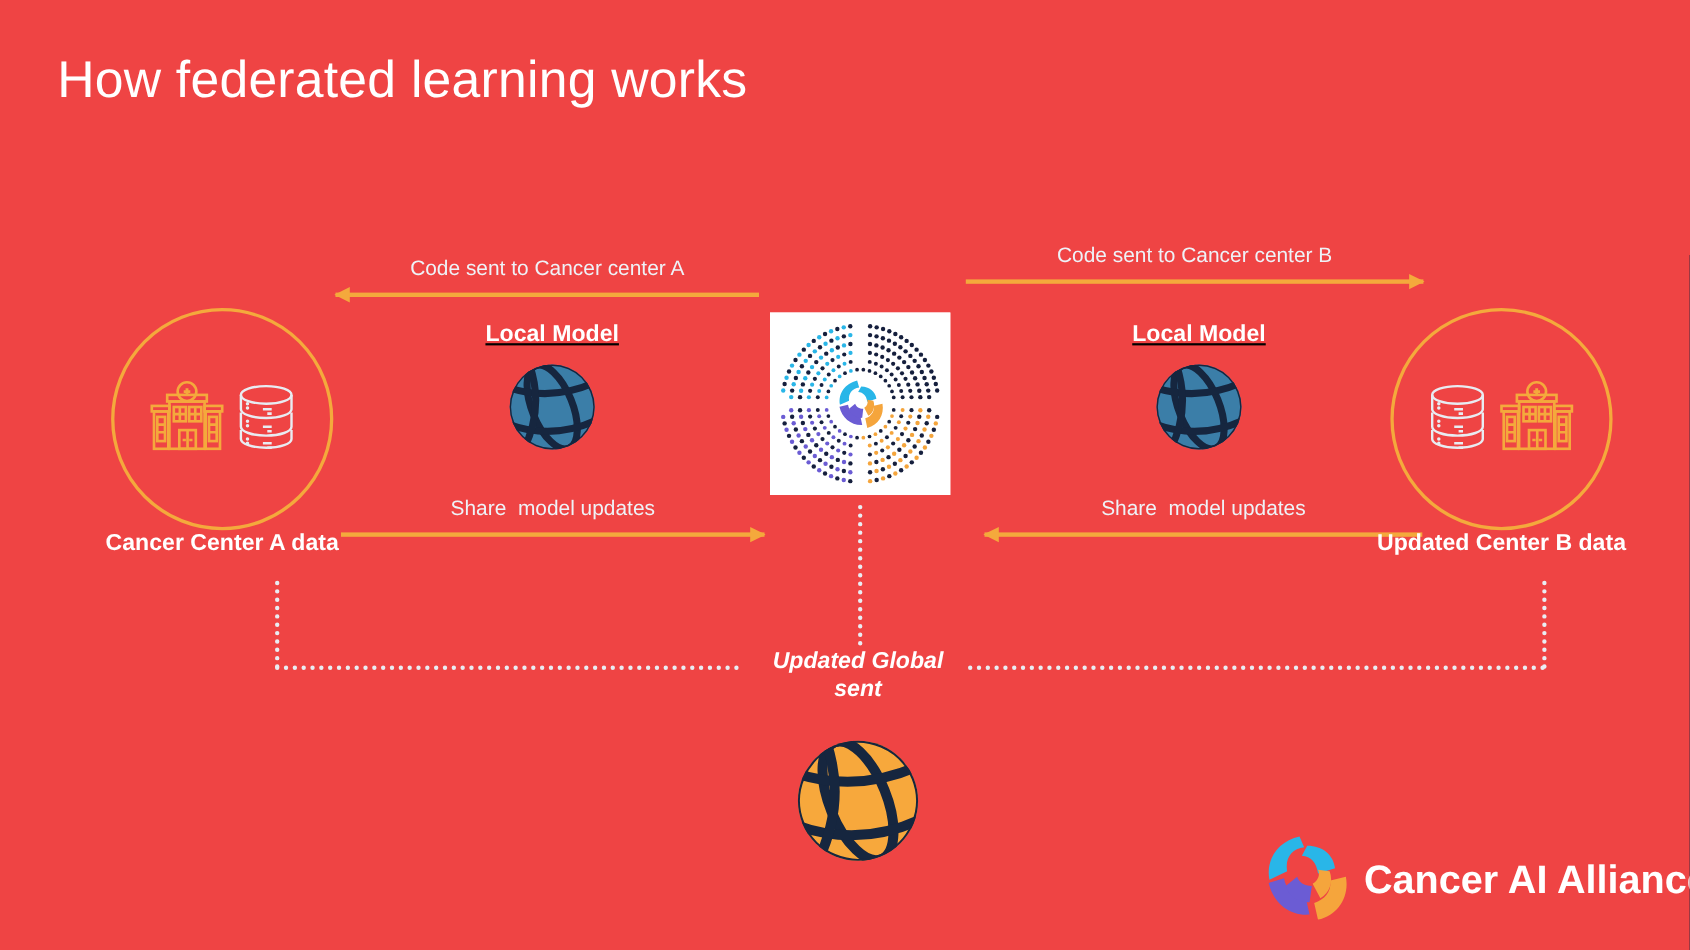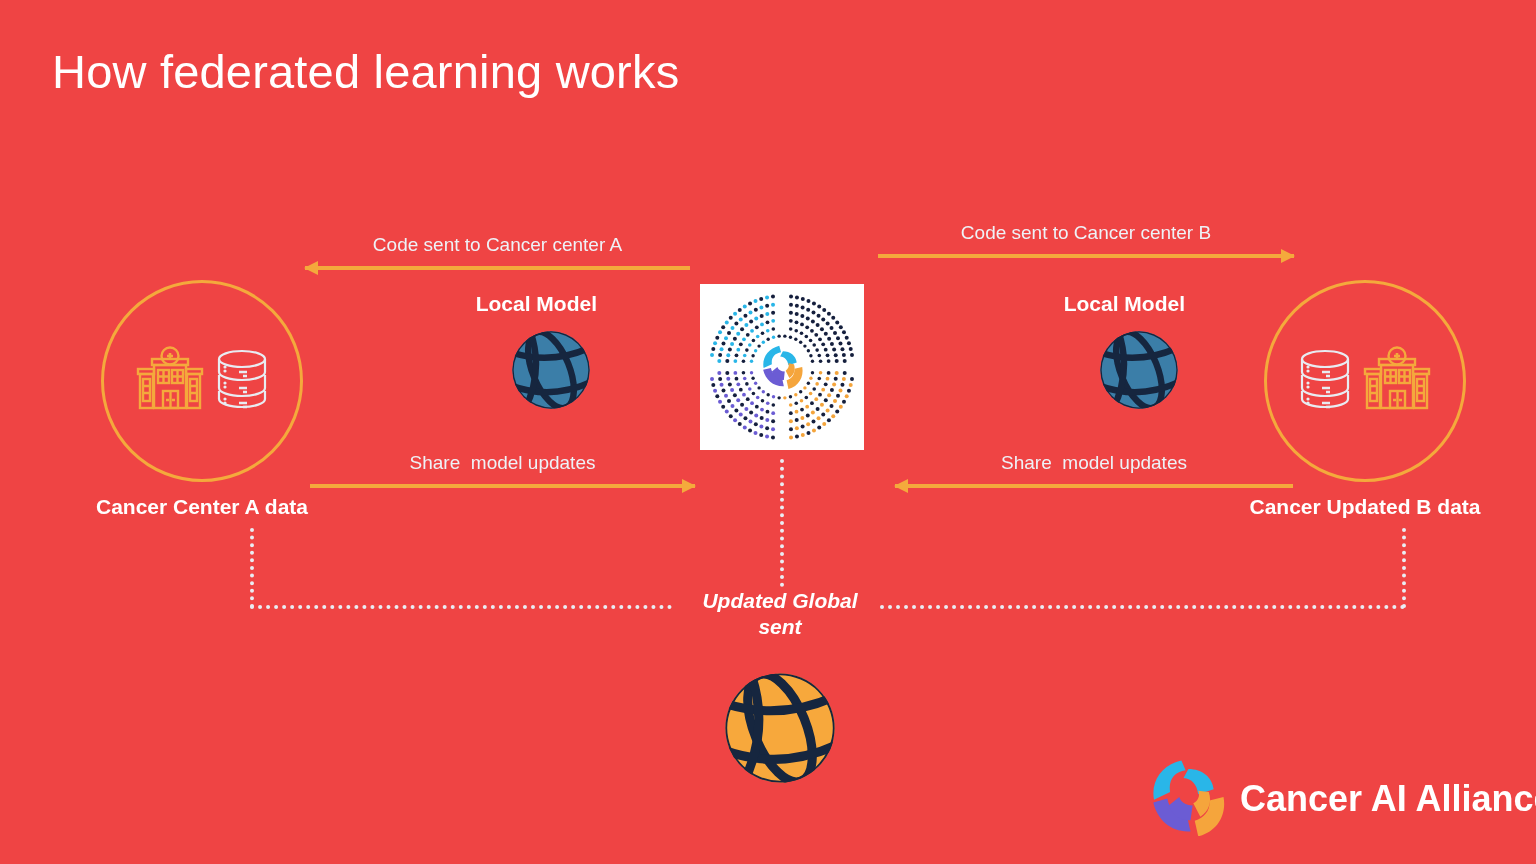--- a/index.html
+++ b/index.html
@@ -84,21 +84,21 @@
   
   #arrow-code-a { left: 305px;  top: 228px; width: 385px; height: 42px; }
   
   #arrow-code-b { left: 878px;  top: 216px; width: 416px; height: 42px; }
   
   #arrow-share-a { left: 310px; top: 446px; width: 385px; height: 42px; }
   
   #arrow-share-b { left: 895px; top: 446px; width: 398px; height: 42px; }
 
   
-  .localmodel { position: absolute; width: 190px; text-align: right; }
+  .localmodel { position: absolute; width: 190px; text-align: center; text-decoration: underline; }
   .localmodel .lm-title { font-size: 21px; color:#ffffff; font-weight:bold; }
   .localmodel .lm-globe { margin: 8px auto 0; }
   #local-model-a { left: 407px; top: 292px; }
   #local-model-b { left: 995px; top: 292px; }
 
   
   #caia-node {
     position: absolute;
     left: 700px;
     top: 284px;
@@ -120,21 +120,21 @@
   }
   .center-icons {
     position: absolute;
     left: 0; top: 0; right: 0; bottom: 0;
     display: flex;
     align-items: center;
     justify-content: center;
     gap: 6px;
   }
   .center-label {
-    margin-top: 13px;
+    margin-top: 0;
     font-size: 21px;
     color: #ffffff;
     font-weight: bold;
     white-space: nowrap;
   }
   #center-a { left: 52px;  top: 280px; }
   #center-b { left: 1215px; top: 280px; }
 
   
   #global-model {
@@ -629,21 +629,21 @@
             <rect x="10" y="33" width="7" height="22"></rect>
             <path d="M10 40h7M10 47h7"></path>
             <rect x="57" y="33" width="7" height="22"></rect>
             <path d="M57 40h7M57 47h7"></path>
             <rect x="30" y="45" width="15" height="17"></rect>
             <path d="M37.5 45v17M33 54h3M39 54h3"></path>
           </svg>
         </span>
       </div>
     </div>
-    <div class="center-label">Cancer Updated B data</div>
+    <div class="center-label">Updated Center B data</div>
   </div>
 
   <div class="dot-v" id="dot-v-a"></div>
   <div class="dot-h" id="dot-h-a"></div>
   <div class="dot-v" id="dot-v-b"></div>
   <div class="dot-h" id="dot-h-b"></div>
   <div class="dot-v" id="dot-v-center"></div>
 
   <div id="global-model">
     <div class="gm-title">

